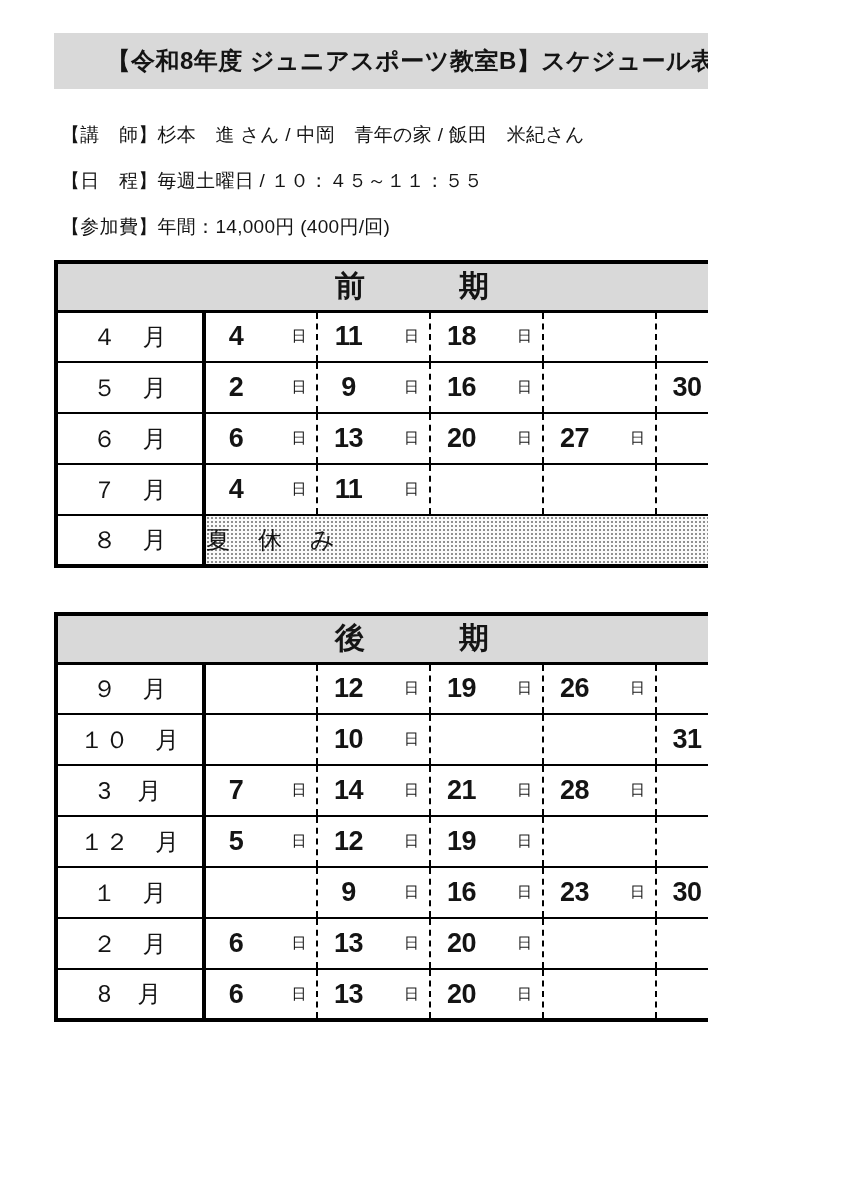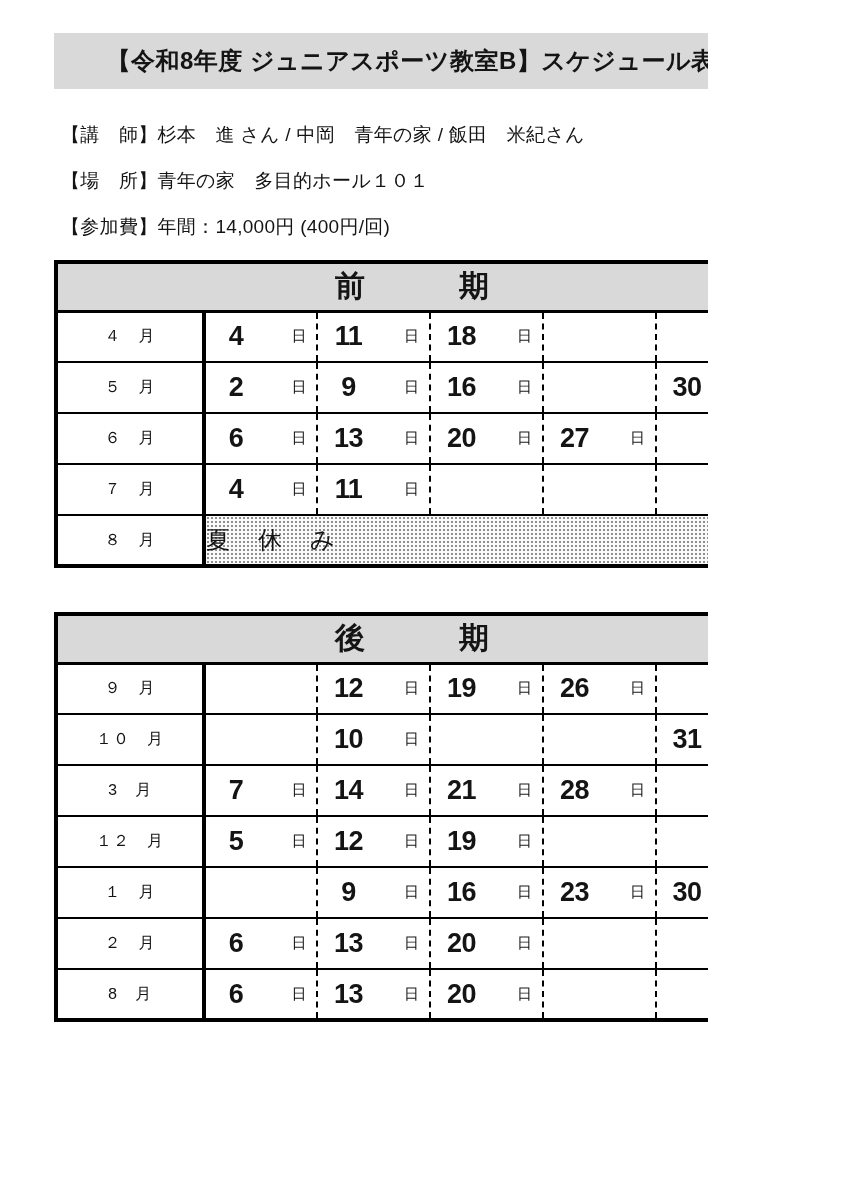--- a/index.html
+++ b/index.html
@@ -48,24 +48,23 @@
     height: 49px;
     border-bottom: 3px solid #000;
     font-size: 30px; font-weight: 700;
     text-align: center;
     letter-spacing: 1px;
   }
   td { height: 51px; border-top: 2px solid #000; }
   td.month-cell {
     border-right: 4px solid #000;
     text-align: center;
-    font-size: 16px;
+    font-size: 24px;
     letter-spacing: 1px;
     white-space: pre;
-    font-family: Liberation Mono, monospace;
   }
   td.day-cell + td.day-cell { border-left: 2px dashed #000; }
   .day-wrap {
     display: flex; align-items: center; justify-content: center;
   }
   .day-num {
     min-width: 56px;
     text-align: center;
     font-size: 27px;
     font-weight: 600;
@@ -91,21 +90,21 @@
 <body>
 
 <div class="page">
 
   <div class="title-bar">
     <span>【令和8年度 ジュニアスポーツ教室B】スケジュール表</span>
   </div>
 
   <div class="info-block">
     <div class="info-line">【講　師】杉本　進 さん / 中岡　青年の家 / 飯田　米紀さん</div>
-    <div class="info-line">【場　所】青年の家　多目的ホール１０１</div>
+    <div class="info-line">【日　程】毎週土曜日 / １０：４５～１１：５５</div>
     <div class="info-line">【参加費】年間：14,000円 (400円/回)</div>
   </div>
 
   <table class="sched" id="table-0">
     <colgroup>
       <col class="month-col">
         <col class="day-col">
         <col class="day-col">
         <col class="day-col">
         <col class="day-col">

